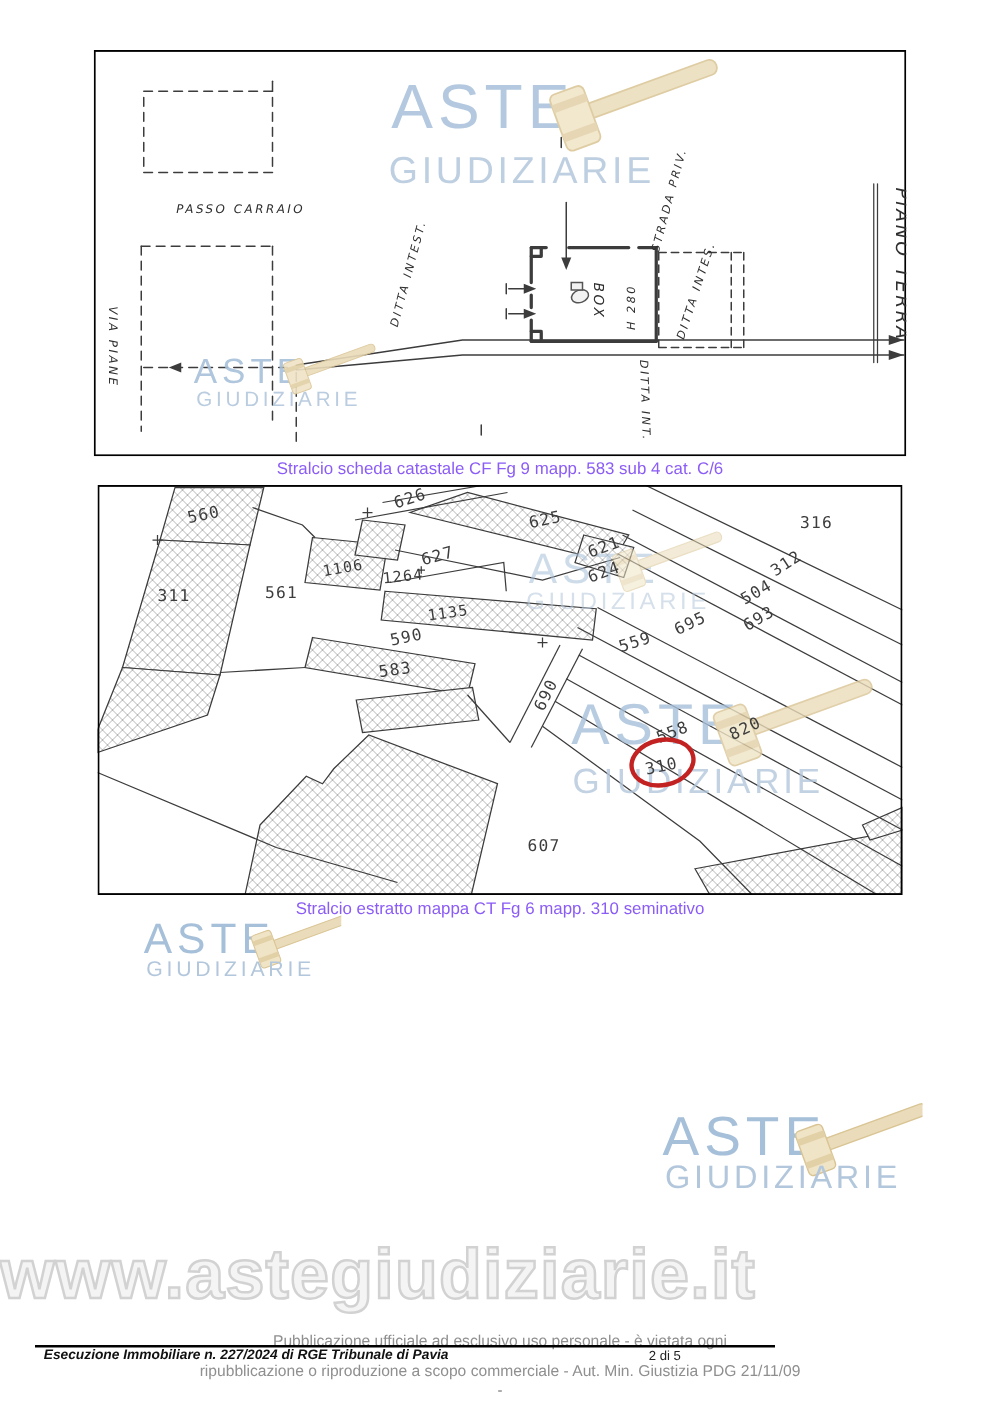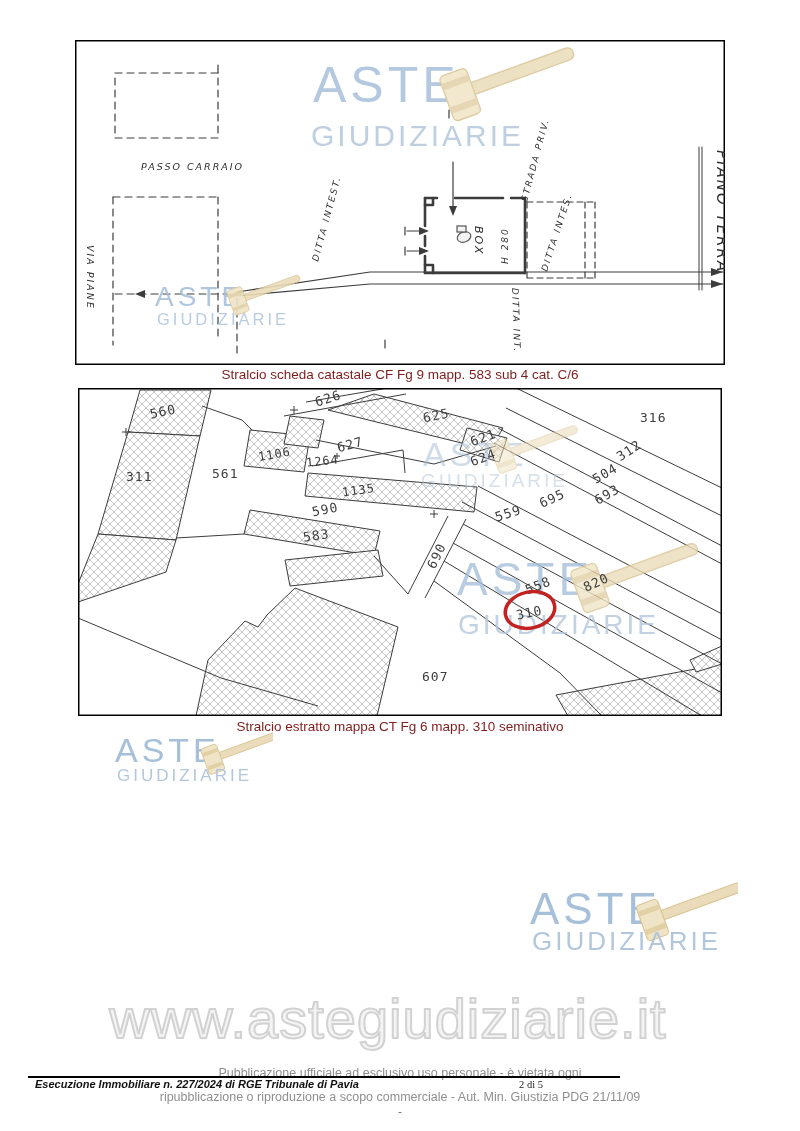--- a/index.html
+++ b/index.html
@@ -7,32 +7,32 @@
        font-family:"Liberation Sans",sans-serif;}
   .abs{position:absolute;}
   svg text{user-select:none;}
   
   .hand{font-family:"DejaVu Sans",sans-serif;font-style:italic;fill:#2f2f2f;letter-spacing:2px;}
   
   .mapnum{font-family:"DejaVu Sans Mono",monospace;fill:#3d3d3d;letter-spacing:1px;}
   
   .wmA{font-family:"Liberation Sans",sans-serif;fill:#a7c0da;letter-spacing:4px;}
   .wmB{font-family:"Liberation Sans",sans-serif;fill:#b3c7dc;letter-spacing:3px;}
-  .caption{position:absolute;text-align:center;font-size:13.5px;color:#7f1d1d;
+  .caption{position:absolute;text-align:center;font-size:13.5px;color:#8b5cf6;
            font-family:"Liberation Sans",sans-serif;}
-  .url-watermark{position:absolute;left:0;top:986px;width:776px;text-align:center;
-      font-size:56px;font-weight:normal;letter-spacing:1px;color:#f4f4f4;
+  .url-watermark{position:absolute;left:0;top:986px;width:776px;text-align:left;
+      font-size:56px;font-weight:bold;letter-spacing:1px;color:#f4f4f4;
       -webkit-text-stroke:2px #d2d2d2;font-family:"Liberation Sans",sans-serif;}
   .footer-gray{position:absolute;left:0;width:800px;text-align:center;color:#8f8f8f;
       font-size:12.5px;font-family:"Liberation Sans",sans-serif;}
   .footer-case{position:absolute;left:35px;top:1078px;font-size:11px;color:#111;
       font-weight:bold;font-style:italic;font-family:"Liberation Sans",sans-serif;}
   .footer-rule{position:absolute;left:28px;top:1076px;width:592px;height:2px;background:#000;z-index:5;}
   .footer-page{position:absolute;left:519px;top:1079px;font-size:10.5px;color:#222;z-index:6;
-      font-family:Liberation Serif, serif;}
+      font-family:Liberation Sans, sans-serif;}
   .footer-dash{position:absolute;left:0;top:1105px;width:800px;text-align:center;
       color:#777;font-size:12px;}
 </style>
 </head>
 <body>
 
 <svg class="abs" style="left:75px;top:40px;" width="650" height="325" viewBox="0 0 650 325">
   <defs>
     <pattern id="hatch" width="8" height="8" patternUnits="userSpaceOnUse">
       <rect width="8" height="8" fill="#fff"></rect>

